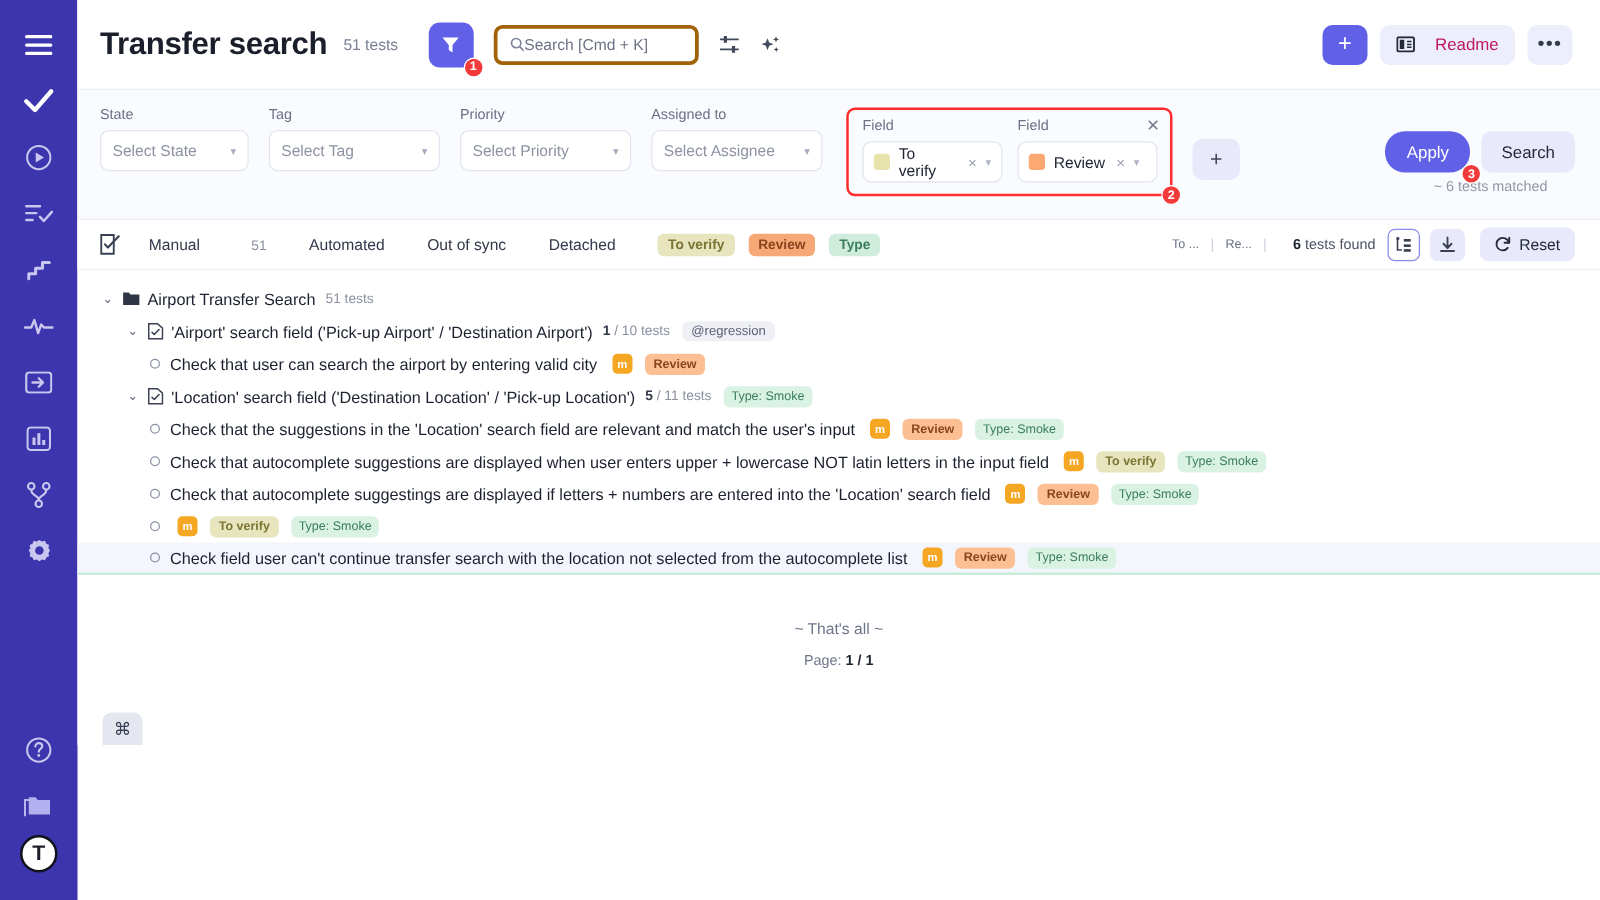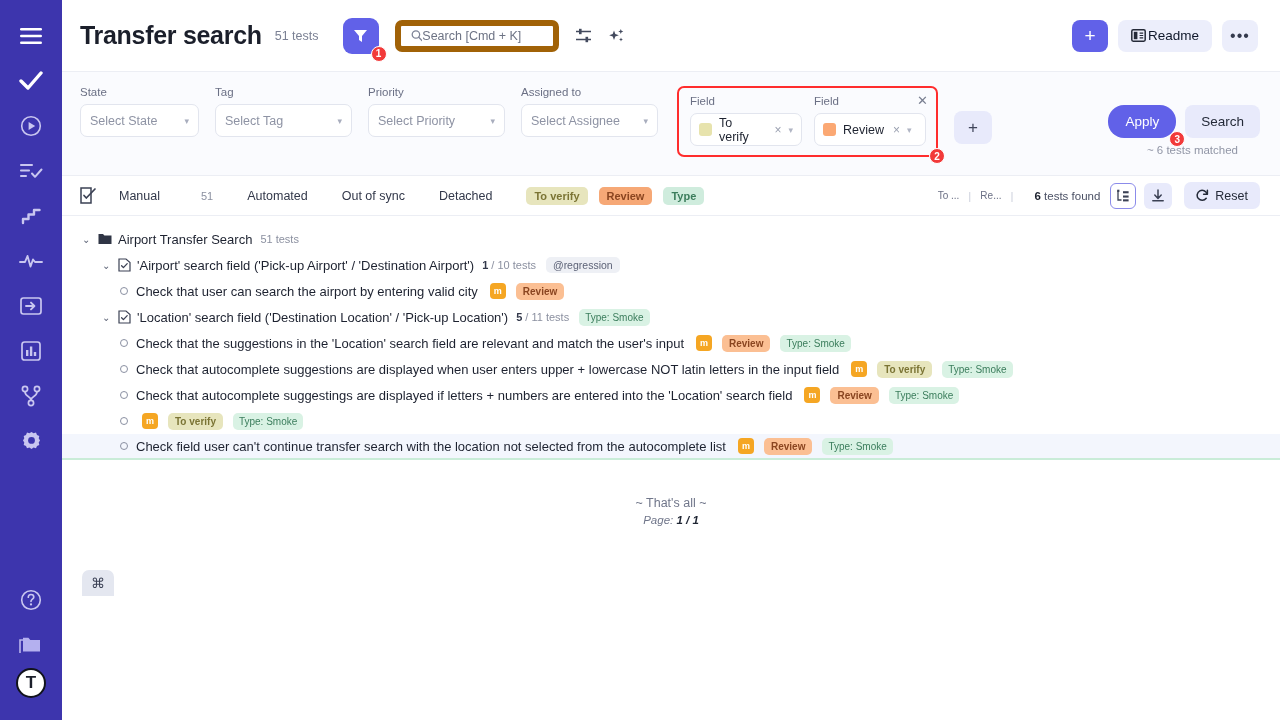--- a/index.html
+++ b/index.html
@@ -66,43 +66,43 @@
     width: 16px; height: 16px; border-radius: 50%;
     background: #f23a3a; color: #fff;
     font-size: 10px; font-weight: bold;
     display: flex; align-items: center; justify-content: center;
     border: 1.5px solid #fff;
   }
   .badge.b1 { right: -8px; bottom: -8px; }
   .search-box {
     margin-left: 16px;
     width: 164px; height: 32px;
-    border: 6px solid #a16207; border-radius: 7px;
+    border: 3px solid #a16207; border-radius: 7px;
     display: flex; align-items: center; gap: 0;
     padding: 0 10px;
     background: #fff;
     cursor: text;
   }
   .search-box input {
     border: 0; outline: 0; font-size: 12.5px; color: #4d5365;
     width: 100%; background: transparent;
     font-family: "Liberation Sans", sans-serif;
   }
   .search-box input::placeholder { color: #6d7384; }
   .hdr-icon { margin-left: 16px; cursor: pointer; display:flex; align-items:center;}
   .hdr-right { margin-left: auto; display: flex; align-items: center; gap: 10px; }
   .btn-plus {
     width: 36px; height: 32px; border-radius: 8px; background: #6161e8;
     display: flex; align-items: center; justify-content: center;
     color: #fff; font-size: 19px; cursor: pointer; line-height: 1;
   }
   .btn-soft {
     height: 32px; border-radius: 8px; background: #eceefb;
-    display: flex; align-items: center; gap: 2px;
-    padding: 0 13px; font-size: 13.5px; color: #0f172a; cursor: pointer;
+    display: flex; align-items: center; gap: 16px;
+    padding: 0 13px; font-size: 13.5px; color: #be185d; cursor: pointer;
     font-weight: 500;
   }
   .btn-dots {
     width: 36px; height: 32px; border-radius: 8px; background: #eceefb;
     display: flex; align-items: center; justify-content: center;
     color: #343a4d; font-size: 16px; cursor: pointer; letter-spacing: 1px;
   }
 
   
   .filters {
@@ -235,21 +235,21 @@
     color: #fff; font-size: 9px; font-weight: bold;
     display: inline-flex; align-items: center; justify-content: center;
     margin-left: 6px; flex: 0 0 16px;
   }
   .circle-o {
     width: 8px; height: 8px; border: 1.4px solid #8a90a2; border-radius: 50%;
     flex: 0 0 8px; margin-right: 2px;
   }
   .footer-note { text-align: center; margin-top: 36px; }
   .footer-note .t1 { font-size: 12.5px; color: #70768a; }
-  .footer-note .t2 { font-size: 11.5px; color: #70768a; margin-top: 4px; font-style: italic; }
+  .footer-note .t2 { font-size: 11.5px; color: #70768a; margin-top: 13px; }
   .footer-note .t2 b { color: #1f2533; }
   .cmd-key {
     position: absolute; left: 20px; bottom: 0px;
     width: 32px; height: 26px; border-radius: 7px 7px 0 0; background: #e4e7f0;
     display: flex; align-items: center; justify-content: center;
     font-size: 14px; color: #3c4considered; color:#3c4256; cursor: pointer;
   }
 </style>
 </head>
 <body>

